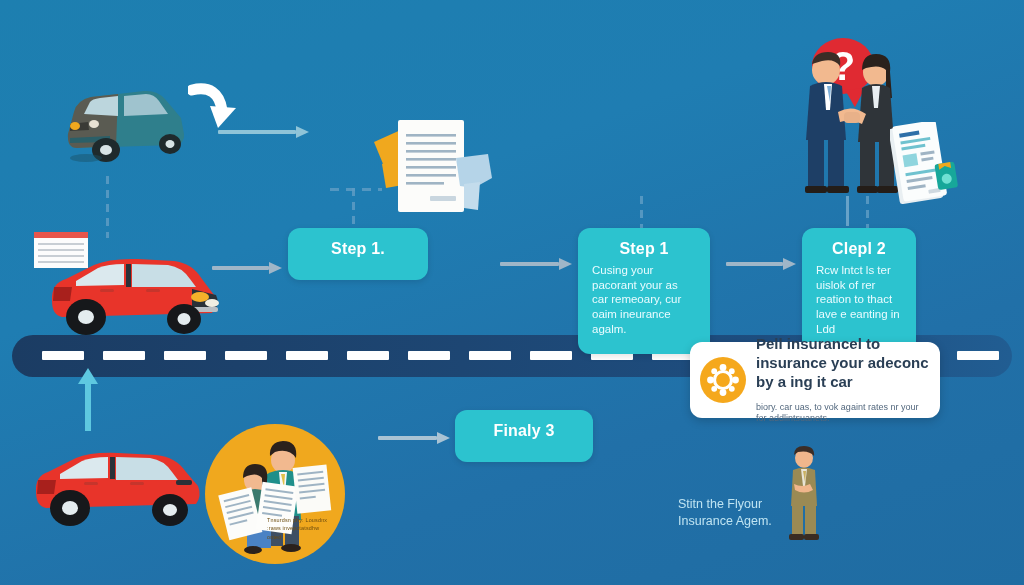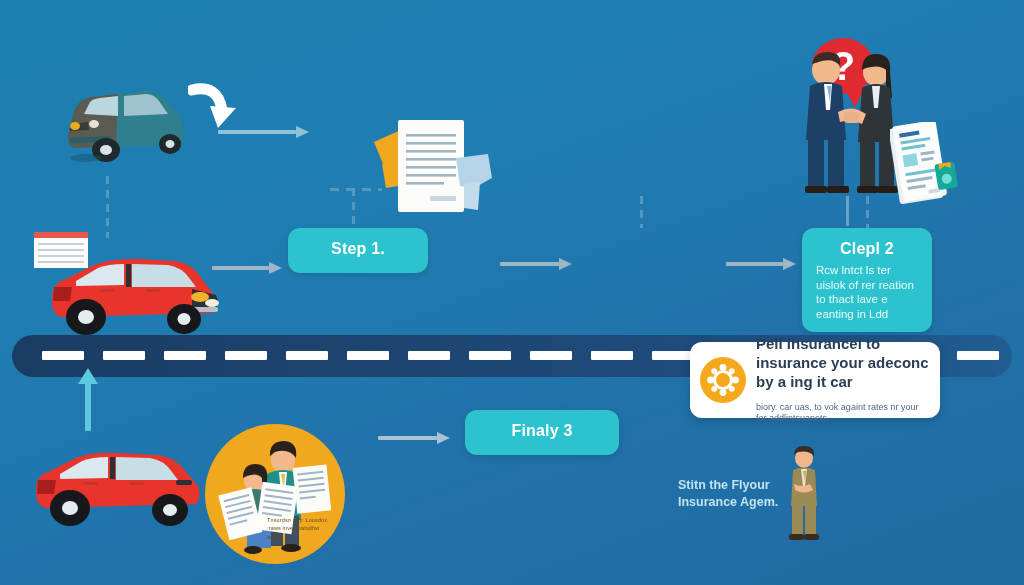--- a/index.html
+++ b/index.html
@@ -43,40 +43,40 @@
   }
   #road-arrow-up .stem {
     position: absolute; left: -3px; top: 15px;
     width: 6px; height: 48px; background: #5ec8e0;
   }
 
   
   .step-card {
     background: #2cc3cf;
     border-radius: 12px;
-    padding: 12px 14px 10px;
+    padding: 12px 14px 17px;
     color: #ffffff;
     text-align: center;
     box-shadow: 0 2px 6px rgba(0,0,0,0.12);
   }
   .step-title {
     font-size: 16px; font-weight: bold;
     letter-spacing: 0.2px;
     margin-bottom: 5px;
     color: #ffffff;
   }
   .step-body {
     font-size: 11.5px; line-height: 1.28;
     color: #eafcff;
     text-align: left;
   }
   #step-card-1 { left: 288px; top: 228px; width: 140px; }
   #step-card-2 { left: 578px; top: 228px; width: 132px; }
-  #step-card-3 { left: 802px; top: 228px; width: 130px; }
-  #step-card-final { left: 455px; top: 410px; width: 154px; margin-left: 10px; }
+  #step-card-3 { left: 802px; top: 228px; width: 114px; }
+  #step-card-final { left: 455px; top: 410px; width: 138px; }
 
   
   .h-arrow { height: 12px; }
   .h-arrow .bar {
     position: absolute; left: 0; top: 4px; height: 4px;
     background: #9fb6c8; border-radius: 1px;
   }
   .h-arrow .head {
     position: absolute; top: 0;
     width: 0; height: 0;
@@ -168,22 +168,22 @@
     font-size: 15px; font-weight: bold; color: #2a3f55;
     line-height: 1.26;
   }
   .info-sub {
     font-size: 9px; color: #53687e; line-height: 1.3; margin-top: 10px;
   }
 
   
   #agent-figure { left: 782px; top: 444px; width: 44px; height: 100px; }
   #agent-caption {
-    left: 678px; top: 477px; width: 108px;
-    color: #bfe4f2; font-size: 12.5px; line-height: 1.35; font-weight: bold;
+    left: 678px; top: 496px; width: 108px;
+    color: #bfe4f2; font-size: 12.5px; line-height: 1.35;
   }
 
   
   #note-card { left: 34px; top: 232px; width: 54px; height: 36px; }
   #note-card .head { position: absolute; left:0; top:0; width:100%; height:6px; background:#e8554b; }
   #note-card .body { position: absolute; left:0; top:6px; width:100%; height:30px; background:#fcfcfc; }
   #note-card .ln { position:absolute; left:8%; height:2px; width:84%; background:#c8ced4; }
 </style>
 </head>
 <body>
@@ -364,20 +364,24 @@
 
   <div id="step-card-1" class="abs step-card">
     <div class="step-title">Step 1.</div>
   </div>
 
   <div class="abs h-arrow" style="left:500px; top:258px; width:72px;">
     <div class="bar" style="width:59px;"></div>
     <div class="head" style="left:59px;"></div>
   </div>
 
+  <div id="step-card-2" class="abs step-card">
+    <div class="step-title">Step 1</div>
+    <div class="step-body">Cusing your pacorant your as car remeoary, cur oaim ineurance agalm.</div>
+  </div>
 
   <div class="abs h-arrow" style="left:726px; top:258px; width:70px;">
     <div class="bar" style="width:57px;"></div>
     <div class="head" style="left:57px;"></div>
   </div>
 
   <div id="step-card-3" class="abs step-card">
     <div class="step-title">Clepl 2</div>
     <div class="step-body">Rcw lntct ls ter uislok of rer reation to thact lave e eanting in Ldd</div>
   </div>

